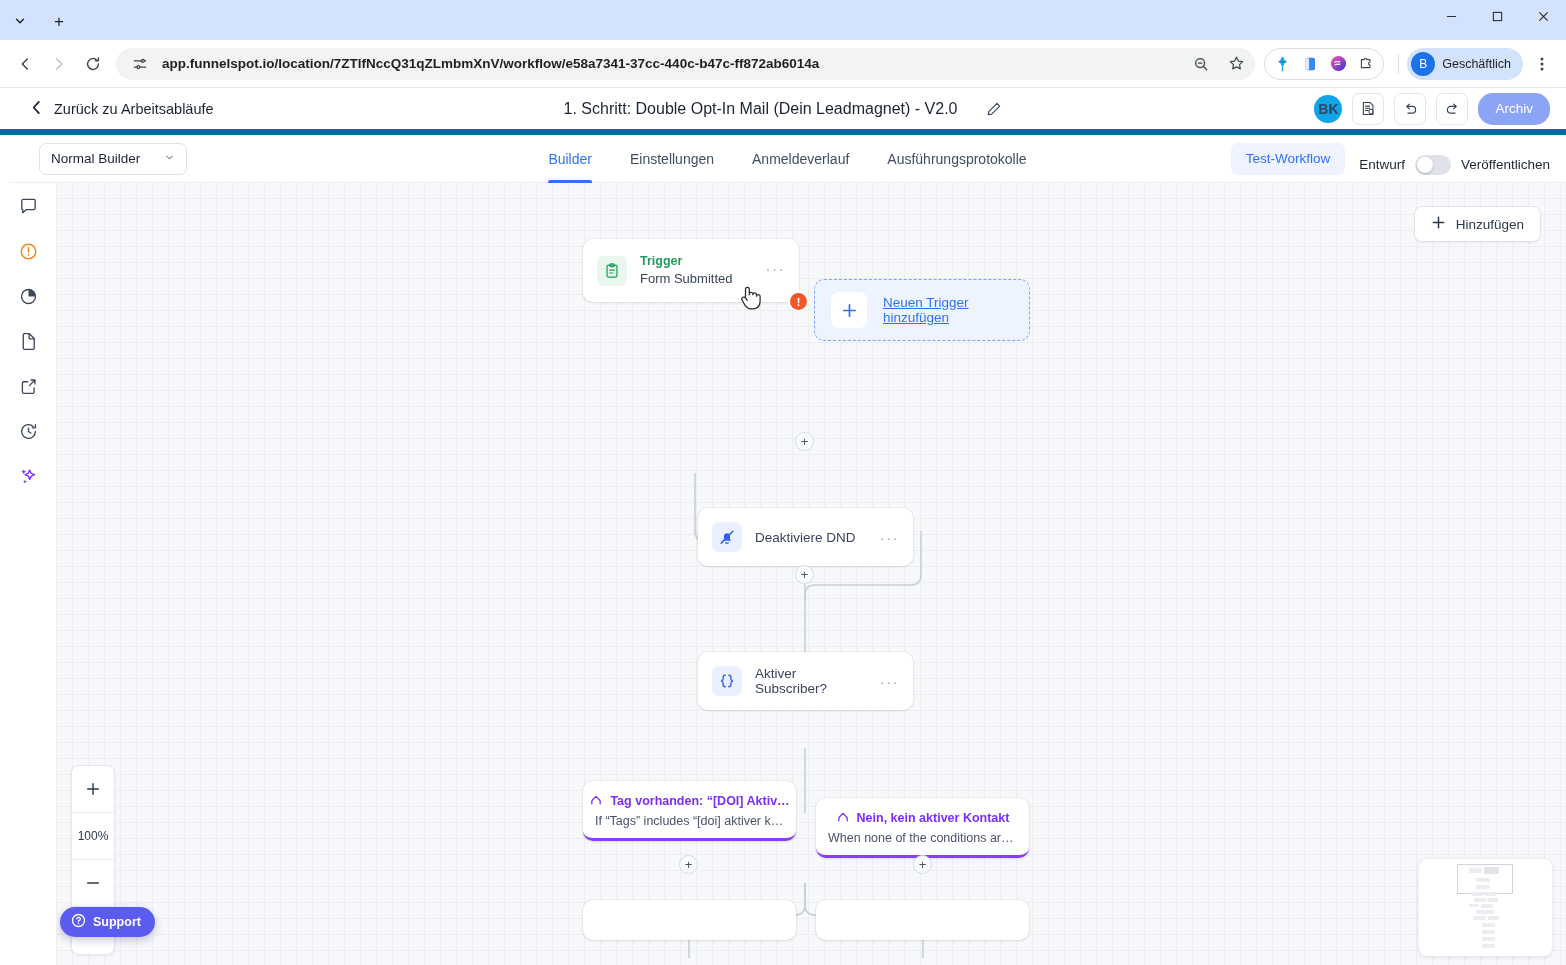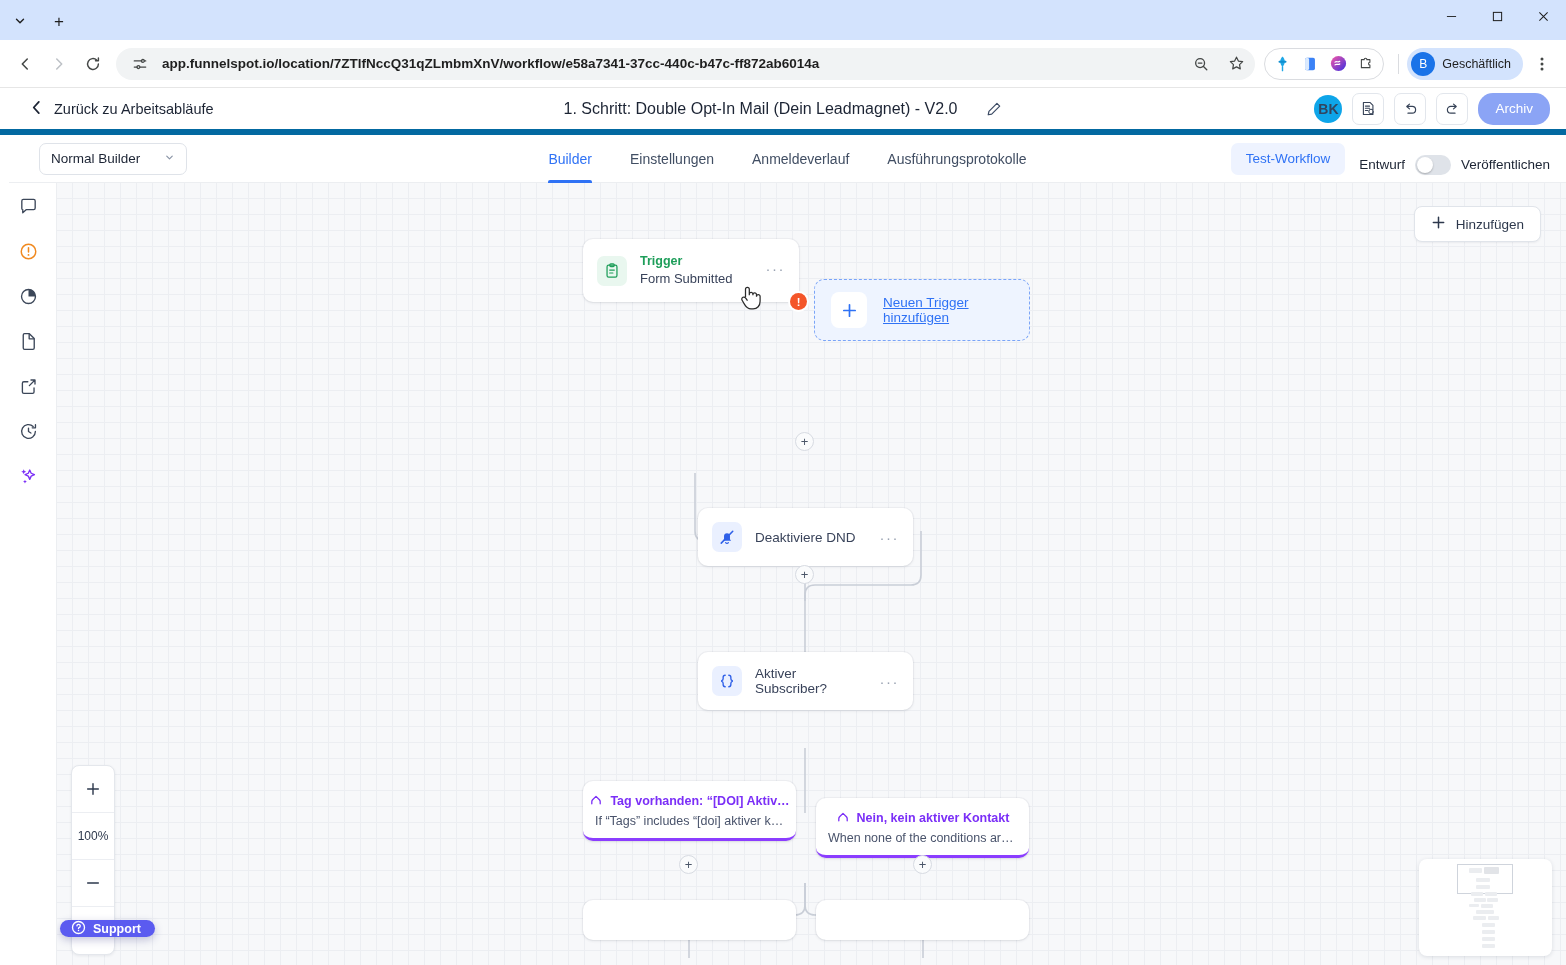--- a/index.html
+++ b/index.html
@@ -352,21 +352,21 @@
     color: #2d384c; font-size: 17px;
     border-bottom: 1px solid #eceef2;
   }
   .zoom-btn:last-child { border-bottom: none; }
   .zoom-pct { font-size: 12px; color: #2d384c; }
 
   .support-btn {
     position: absolute; left: 3px; bottom: 28px;
     background: #5b5bf0; color: #fff;
     border-radius: 18px;
-    height: 17px; padding: 0 14px 0 11px;
+    height: 30px; padding: 0 14px 0 11px;
     display: flex; align-items: center; gap: 7px;
     font-size: 12.5px; font-weight: 600;
     box-shadow: 0 3px 9px rgba(50,50,130,.28);
     z-index: 5;
   }
 
   .minimap {
     position: absolute; right: 14px; bottom: 9px;
     width: 133px; height: 97px;
     background: #fff; border-radius: 8px;

